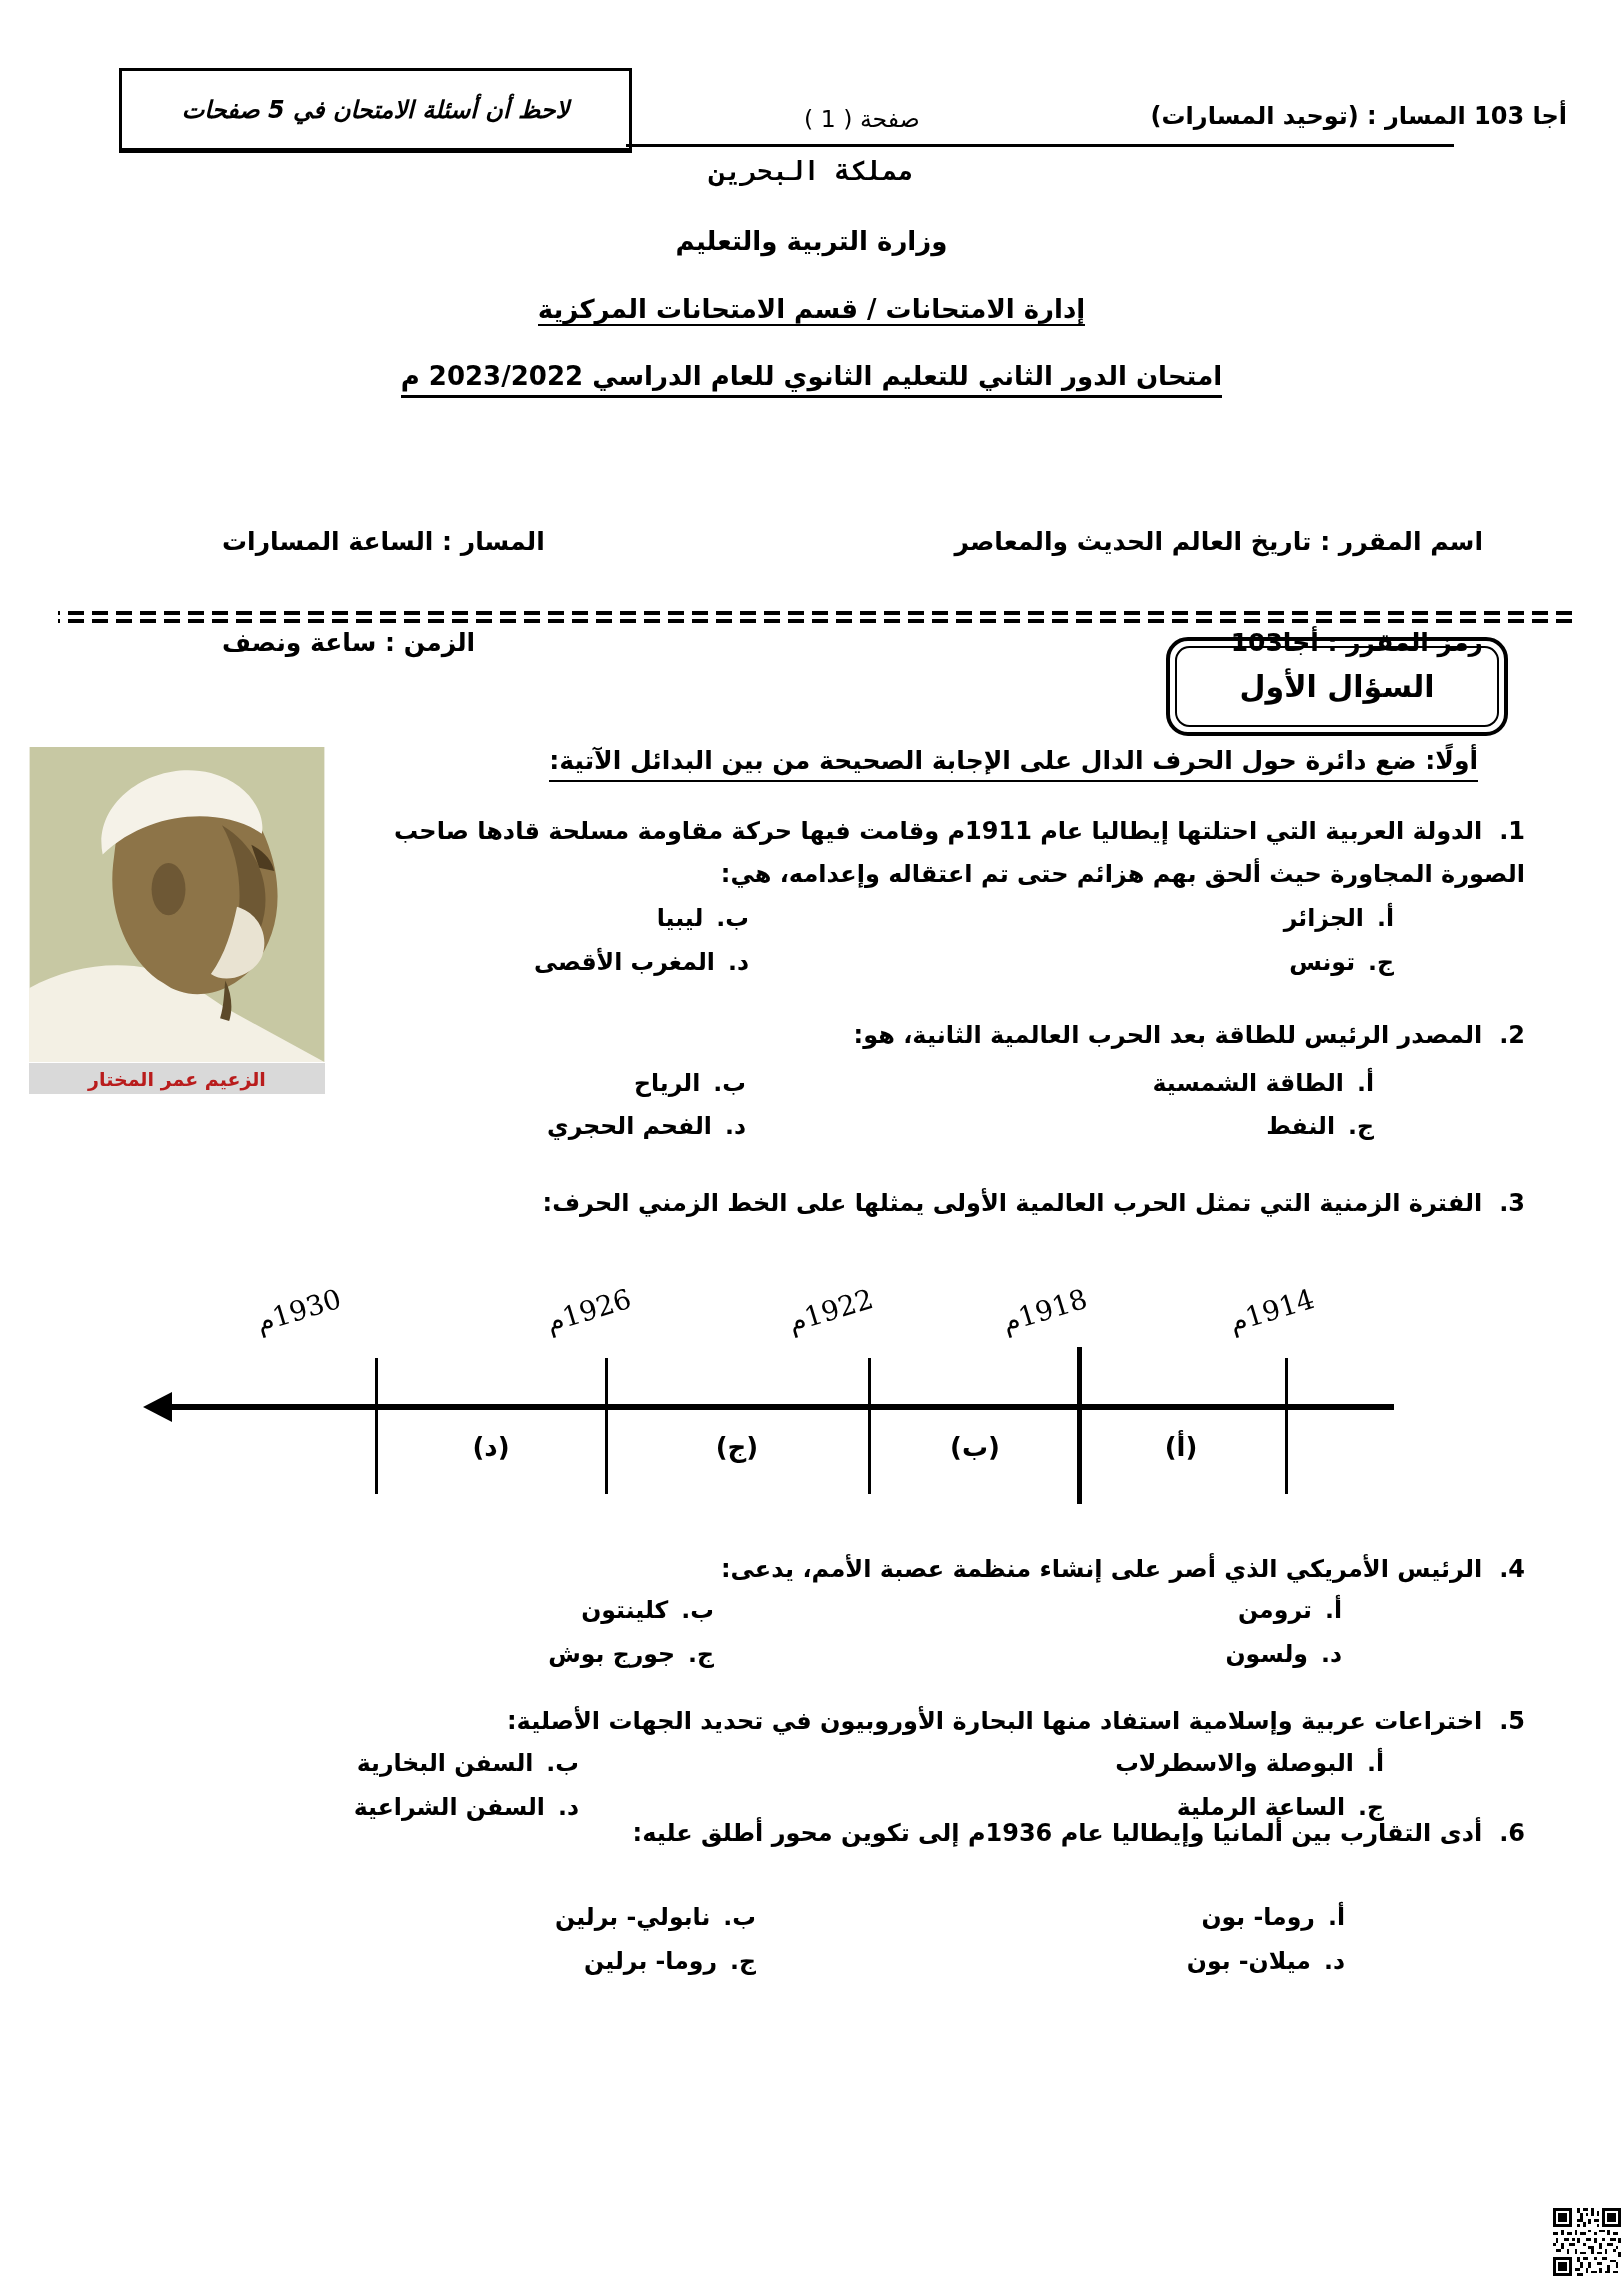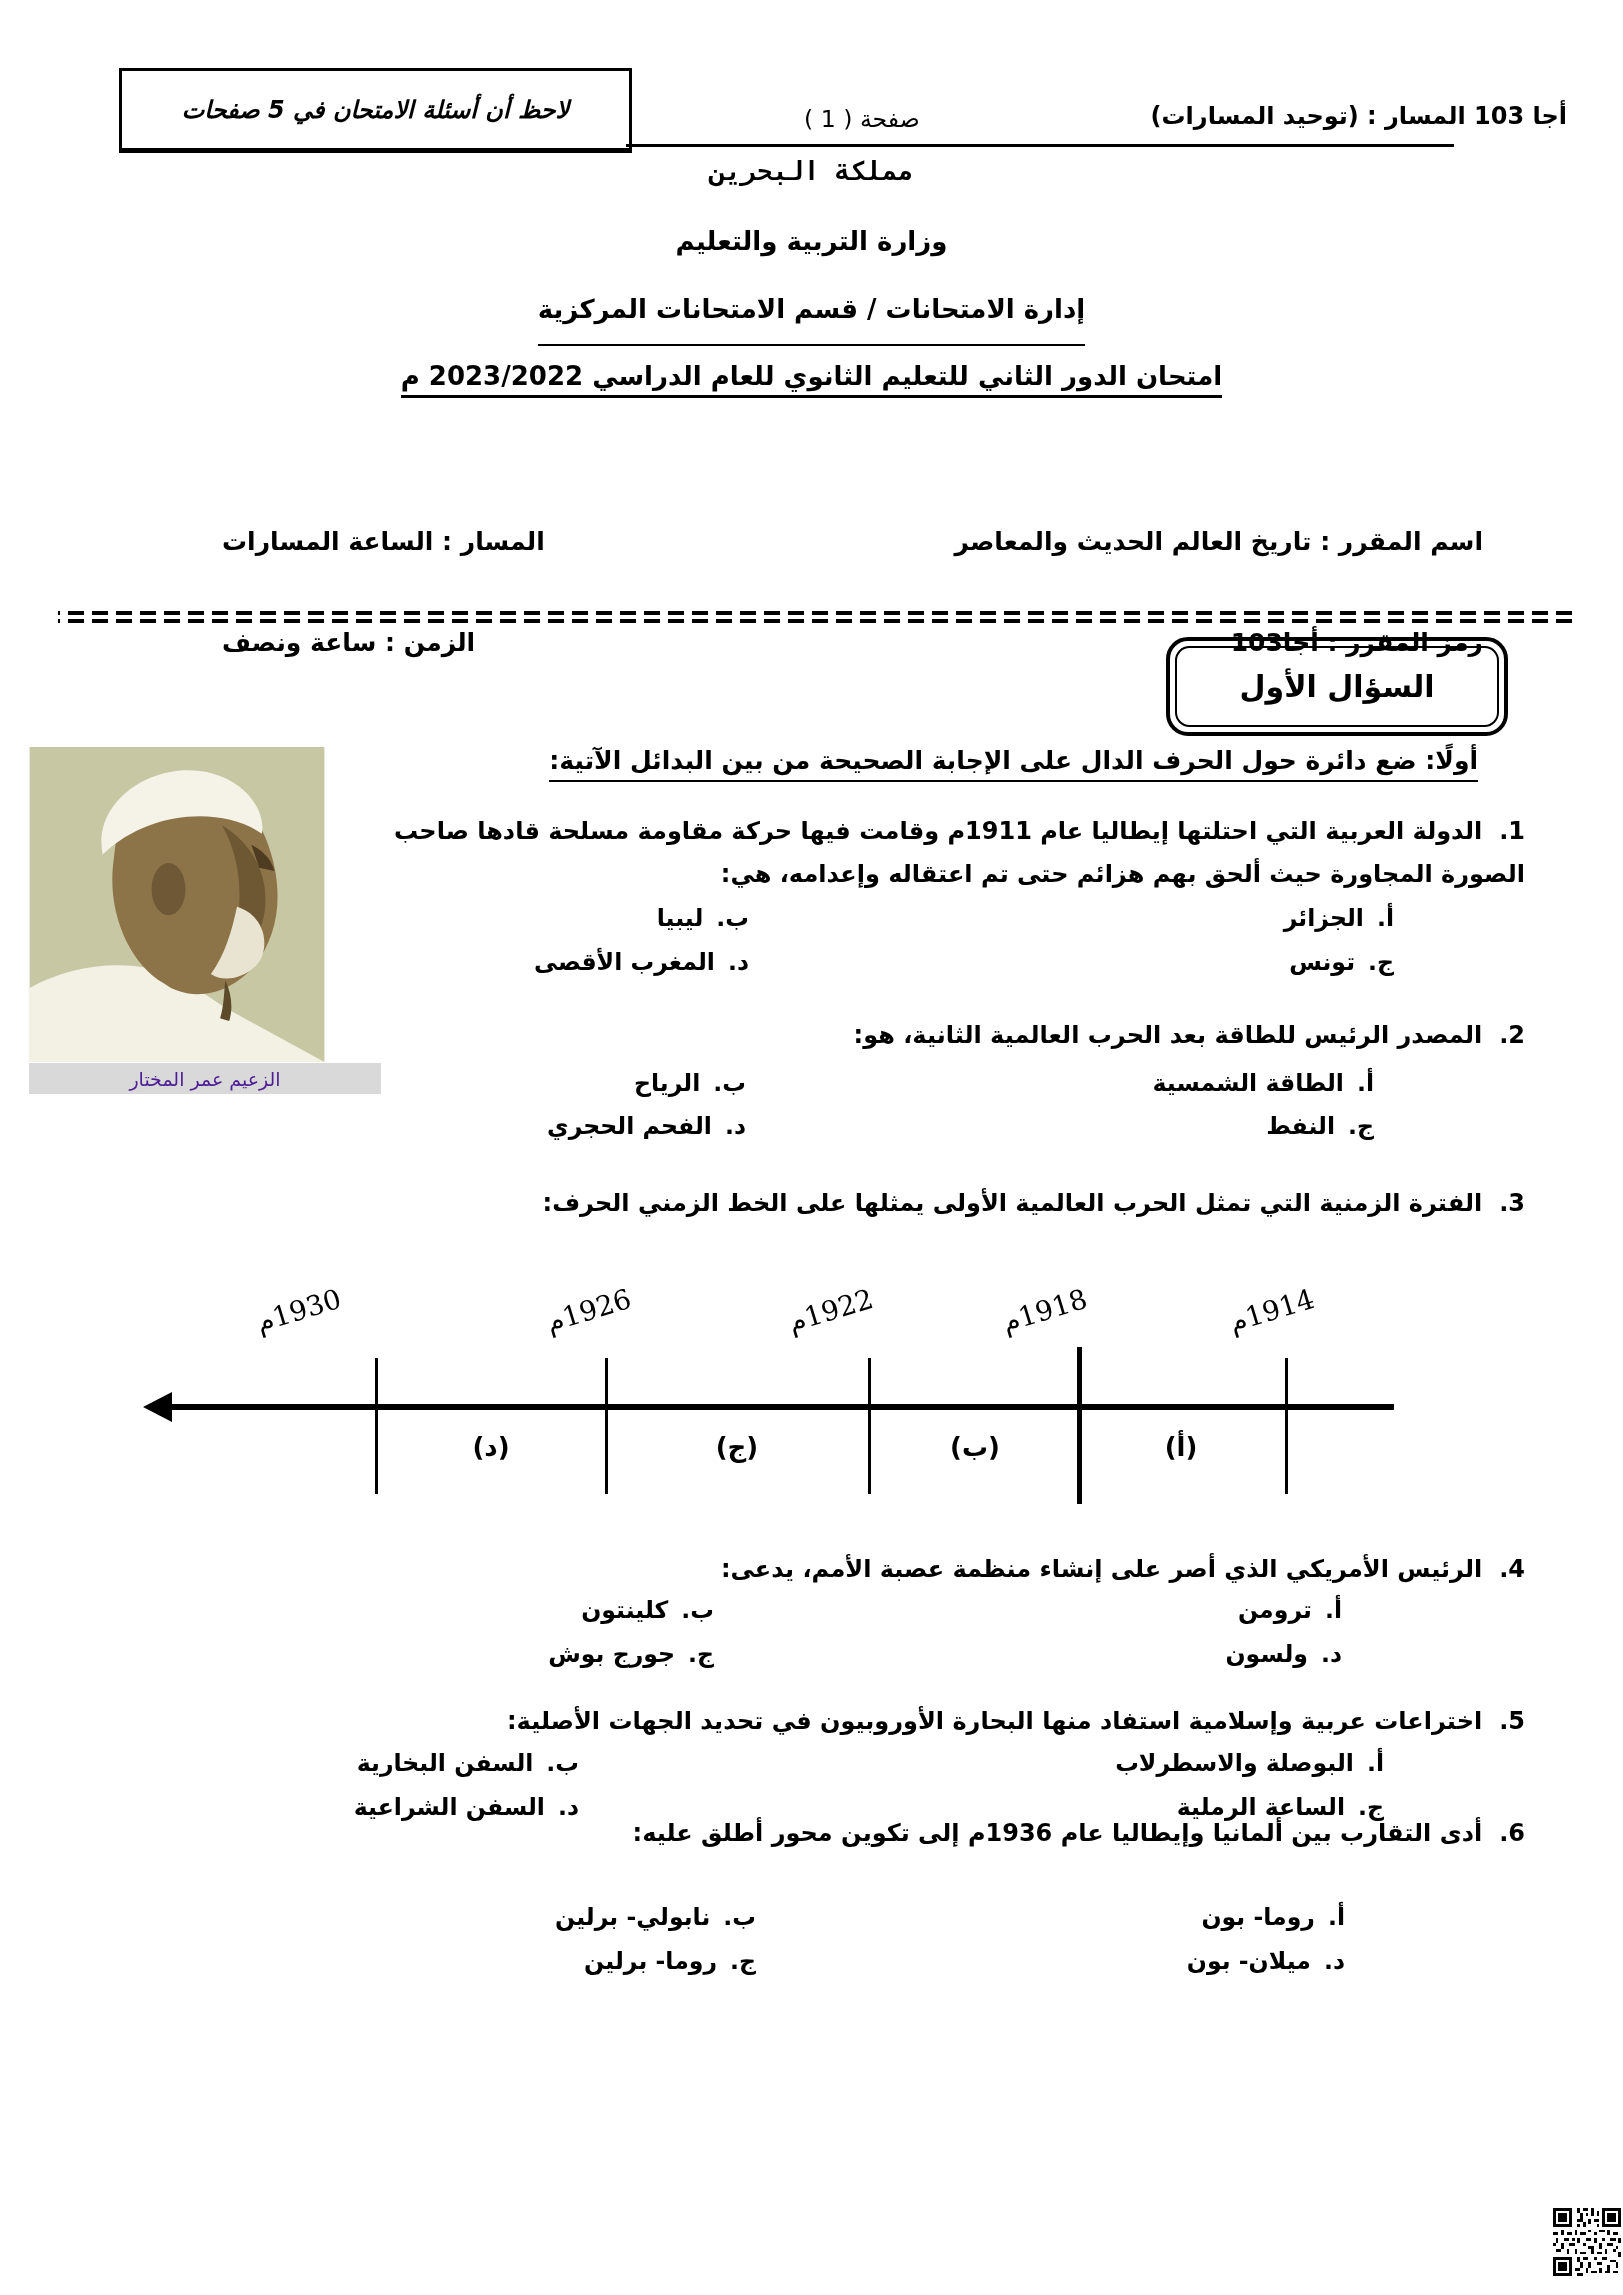--- a/index.html
+++ b/index.html
@@ -17,43 +17,43 @@
     display:flex; align-items:center; justify-content:center;
     font-size:24px; font-weight:bold; font-style:italic;
   }
   .hdr-rule{position:absolute; top:144px; left:626px; width:828px; height:2.6px; background:#000;}
   
   .ch{position:absolute; left:0; width:100%; text-align:center; font-size:26px; font-weight:bold;}
   .ch.kingdom{top:156px;font-family:Liberation Mono, monospace;}
   .ch.ministry{top:226px;}
   .ch.dept{top:294px;}
   .ch.exam{top:361px;}
-  .u{border-bottom:2.6px solid #000; padding-bottom:20px;}
+  .u{border-bottom:2.6px solid #000; padding-bottom:0;}
   .u2{border-bottom:3.9px solid #000; padding-bottom:3.9px;}
   
   .info-row{position:absolute; right:140px; left:222px; display:flex; justify-content:space-between; font-size:25px; font-weight:bold;}
   .info-row.r1{top:527px;}
   .info-row.r2{top:628px;}
   
   .sep{position:absolute; top:611px; left:58px; right:51px;}
   .sep .d{height:3.9px; background:repeating-linear-gradient(to left,#000 0 15.7px,transparent 15.7px 24px);}
   .sep .d + .d{margin-top:3.9px;}
   
   .qbox{position:absolute; top:637px; right:115px; width:342px; height:99px;
     border:4.6px solid #000; border-radius:22px; box-sizing:border-box;}
   .qbox-inner{position:absolute; inset:4.6px; border:2.6px solid #000; border-radius:14.4px;
     display:flex; align-items:center; justify-content:center; font-size:30px; font-weight:bold;}
   .instruction{position:absolute; top:746px; right:145px; font-size:25px; font-weight:bold;}
   .u3{border-bottom:2.6px solid #000; padding-bottom:5.2px;}
   
   .photo{position:absolute; top:747px; left:29px; width:296px; height:315px; margin:0;}
   .photo svg{display:block; width:100%; height:100%;}
-  .photo-cap{position:absolute; top:1063px; left:29px; width:352px; height:31px;
+  .photo-cap{position:absolute; top:1063px; left:29px; width:296px; height:31px;
     background:#d9d9d9; display:flex; align-items:center; justify-content:center;
-    font-size:19px; font-weight:normal; color:#4c1d95;}
+    font-size:19px; font-weight:bold; color:#b91c1c;}
   
   .q{position:absolute; right:98px; font-size:24px; font-weight:bold;}
   .qt{margin:0; line-height:1.8; text-align:right;}
   .qnum{display:inline-block; margin-left:17px;}
   .opts{display:grid; grid-template-columns:var(--col,645px) 1fr;
     padding-right:var(--pad,131px); row-gap:11.8px; margin-top:var(--mt,9.2px);
     font-size:23.6px; line-height:1.35;}
   .ol{display:inline-block; margin-left:13px;}
   
   .timeline{position:absolute; top:1276px; left:0; width:1623px; height:229px;}

